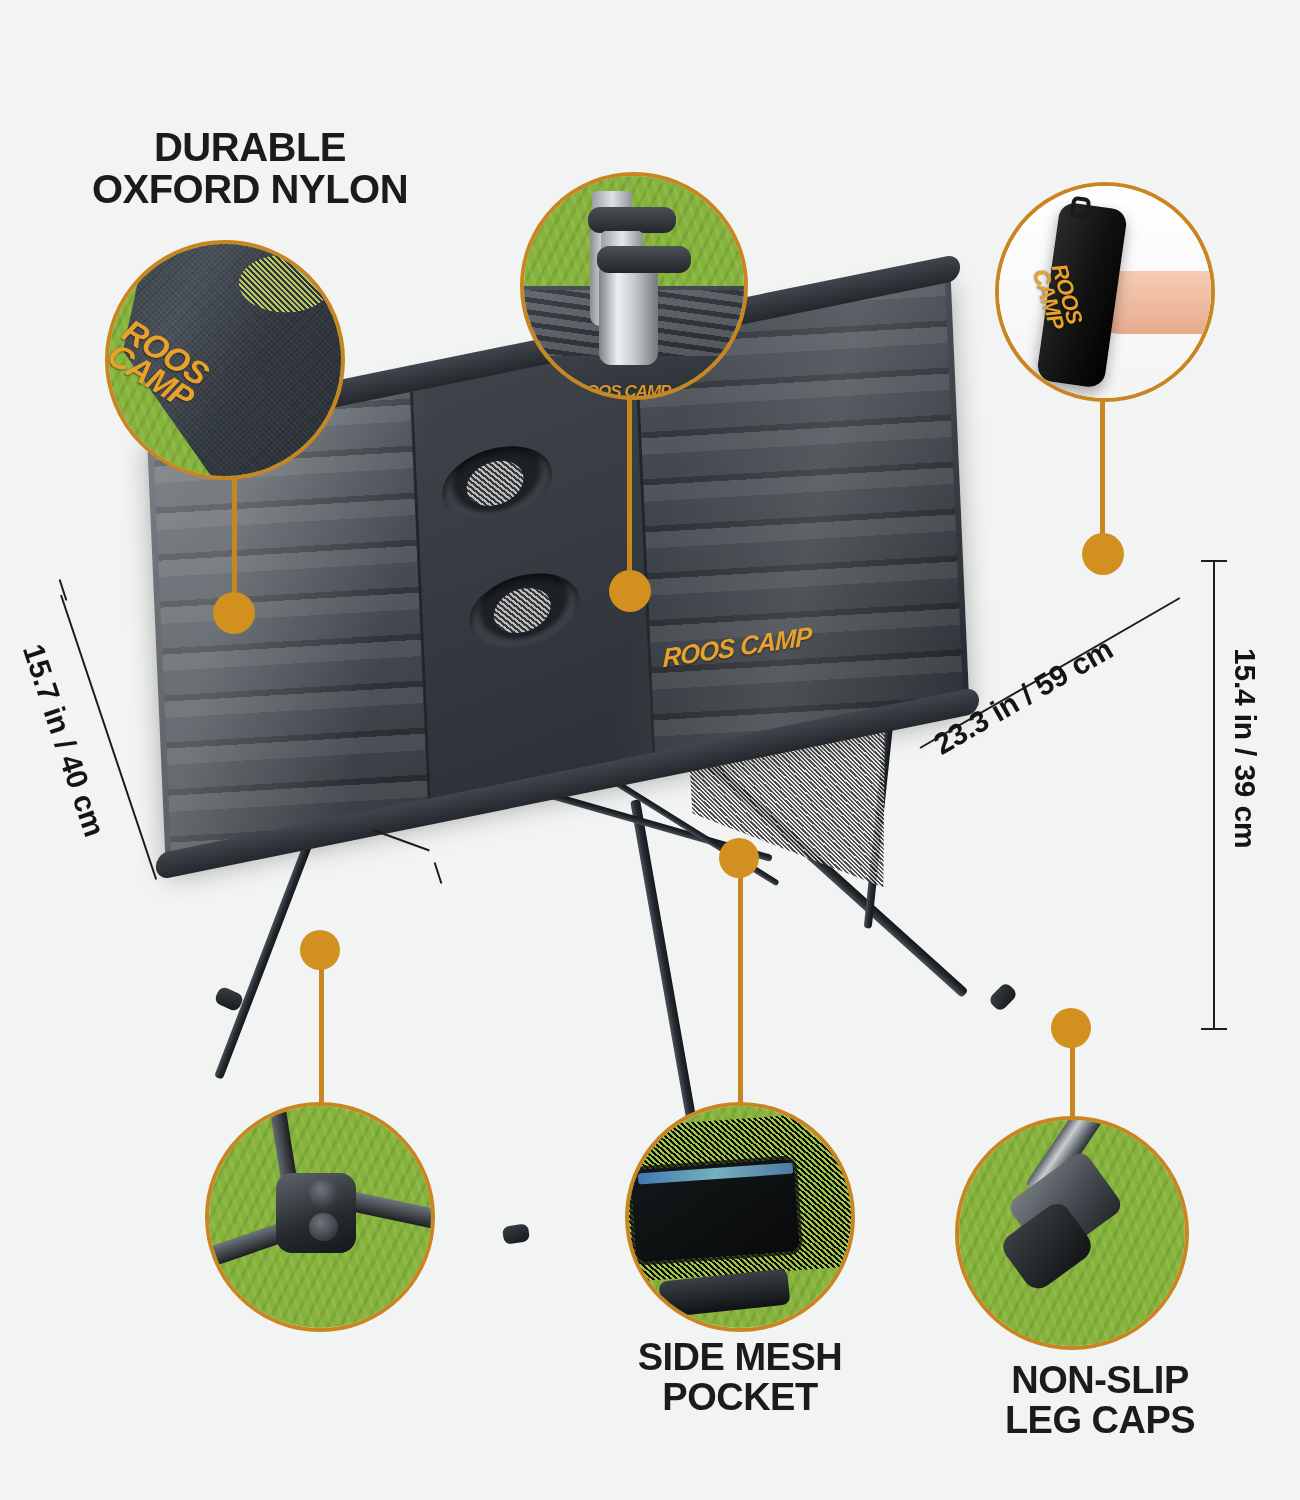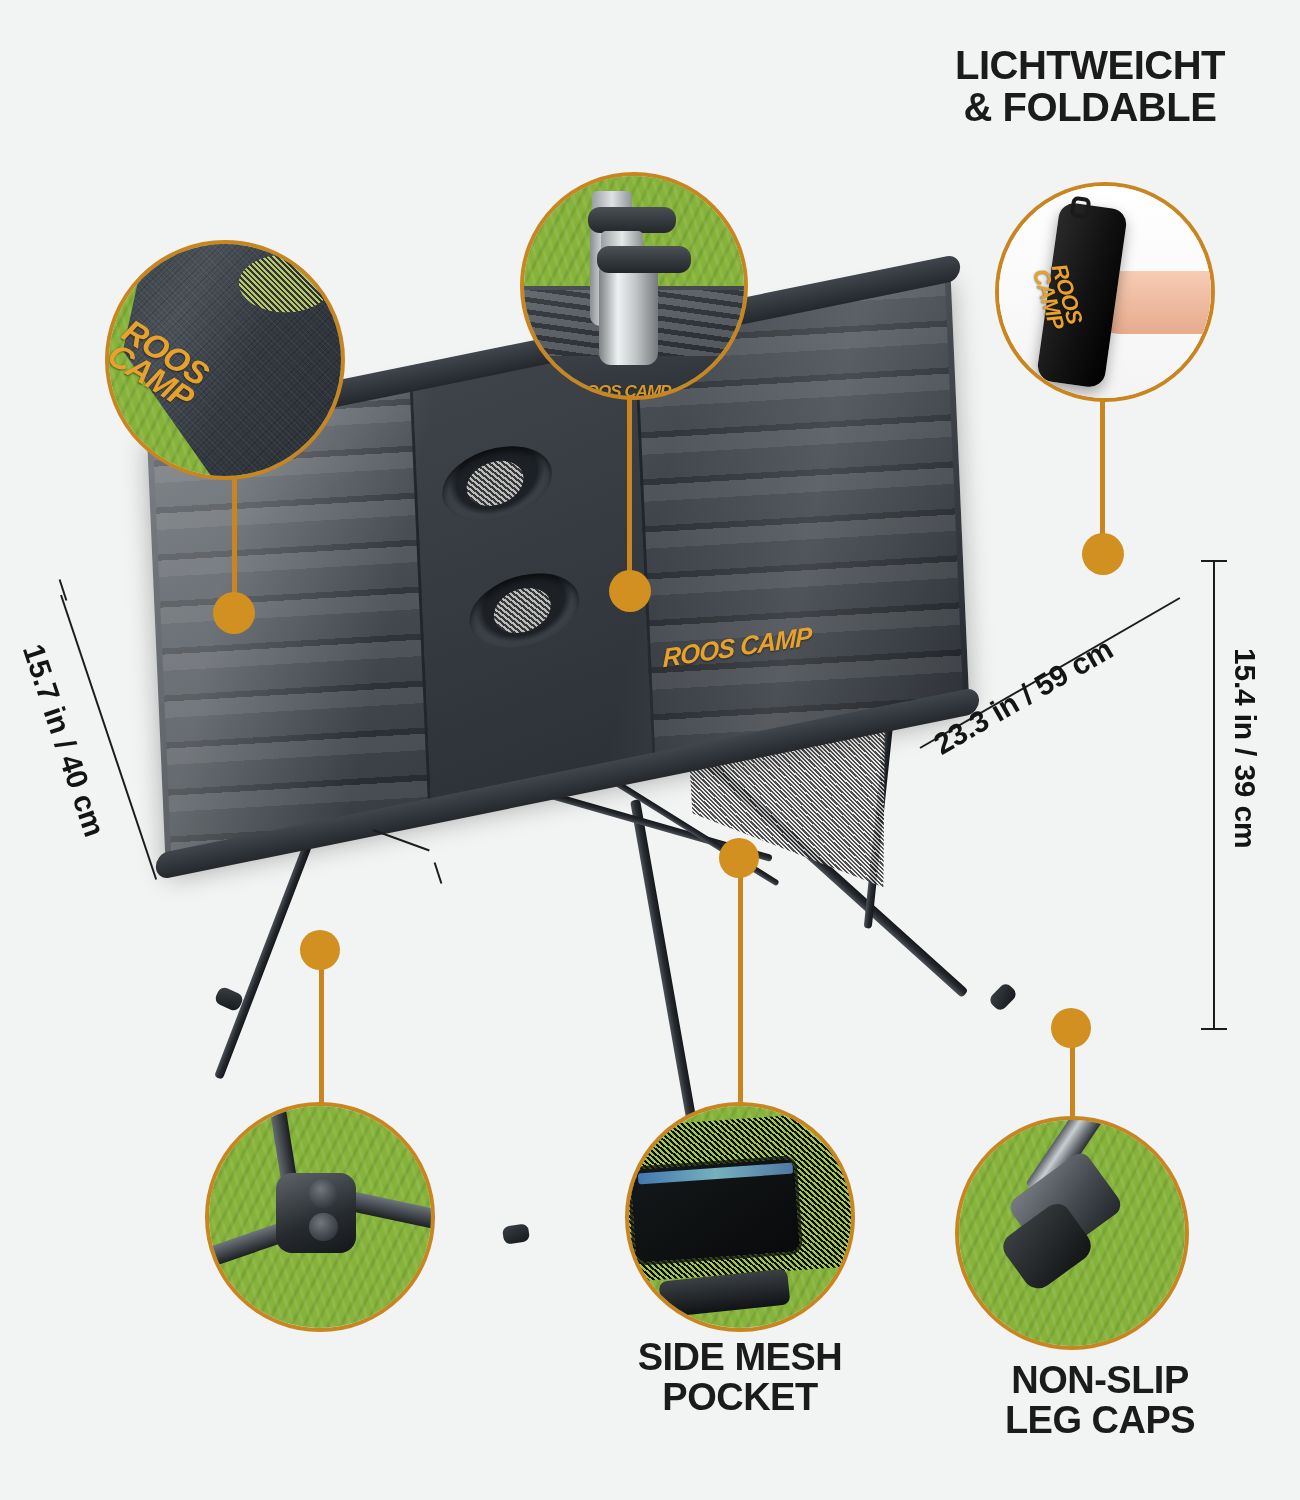--- a/index.html
+++ b/index.html
@@ -141,22 +141,22 @@
     position:absolute;
     background:repeating-linear-gradient(45deg, rgba(235,235,235,.85) 0 1.6px, rgba(45,45,45,.9) 1.6px 3.4px);
     opacity:.92;
   }
 </style>
 </head>
 <body>
 
 <div class="stage">
 
-  <div class="heading h-light">LICHTWEICHT
-&amp; FOLDABLE</div>
+  <div class="heading h-durable">DURABLE
+OXFORD NYLON</div>
   <div class="heading h-mesh">SIDE MESH
 POCKET</div>
   <div class="heading h-legs">NON-SLIP
 LEG CAPS</div>
 
   <div class="table-wrap">
 
     <div class="leg" style="left:272px; top:440px; width:9px; height:330px; transform:rotate(21deg); transform-origin:top center;"></div>
     <div class="foot" style="left:156px; top:660px; transform:rotate(24deg);"></div>
 

